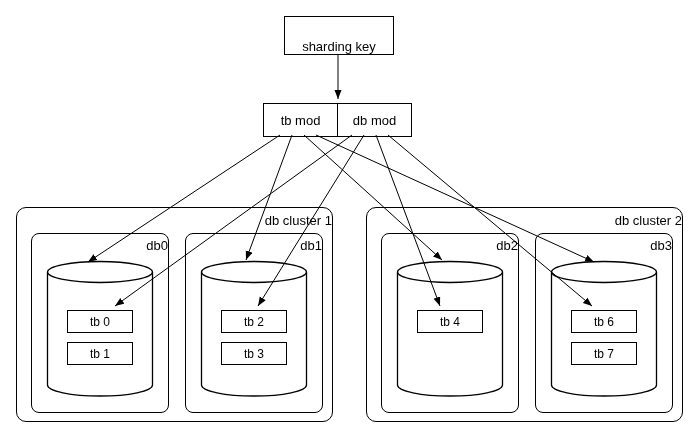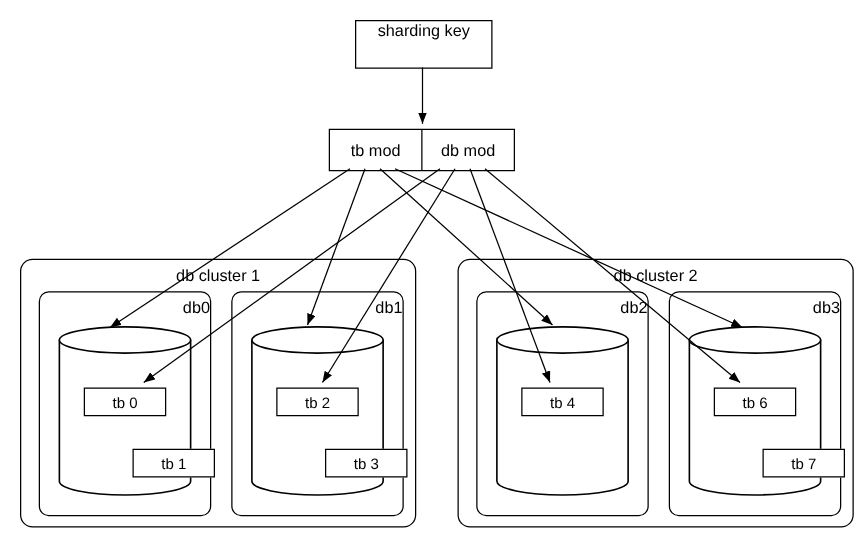--- a/index.html
+++ b/index.html
@@ -3,48 +3,48 @@
 <meta charset="utf-8">
 <style>
   html, body { margin: 0; padding: 0; background: #ffffff; }
   .canvas {
     position: relative; width: 692px; height: 438px; background: #ffffff;
     font-family: "Liberation Sans", sans-serif; color: #000; overflow: hidden;
   }
   .arrows { position: absolute; left: 0; top: 0; z-index: 4; pointer-events: none; }
   .box {
     position: absolute; border: 1px solid #000; background: #fff;
-    display: flex; align-items: flex-start; justify-content: center;
+    display: flex; align-items: flex-end; justify-content: center;
     font-size: 13px; z-index: 2;
   }
   .sharding-key { left: 284px; top: 16px; width: 108px; height: 37px; }
   .mod-box {
     position: absolute; left: 263px; top: 103px; width: 147px; height: 32px;
     border: 1px solid #000; background: #fff; display: flex; z-index: 2;
   }
   .mod-cell { flex: 1; display: flex; align-items: center; justify-content: center; font-size: 13px; }
   .mod-cell + .mod-cell { border-left: 1px solid #000; }
   .cluster {
     position: absolute; top: 207px; width: 315px; height: 213px;
     border: 1.5px solid #000; border-radius: 10px; background: #fff; z-index: 1;
   }
-  .cluster-label { position: absolute; top: 5px; left: 0; width: 100%; text-align: center; font-size: 13px; }
+  .cluster-label { position: absolute; top: 5px; left: 0; width: 100%; text-align: right; font-size: 13px; }
   .db-box {
     position: absolute; top: 25px; width: 136px; height: 178px;
     border: 1.3px solid #000; border-radius: 8px; background: #fff;
   }
   .db-label { position: absolute; top: 4px; left: 0; width: 100%; text-align: right; font-size: 13px; }
   .cylinder { position: absolute; left: 14px; top: 26px; z-index: 1; }
   .tbl {
     position: absolute; left: 35px; width: 64px; height: 21px;
     border: 1px solid #000; background: #fff; display: flex;
     align-items: center; justify-content: center; font-size: 12px; z-index: 2;
   }
   .tbl-1 { top: 76px; text-align: center; }
-  .tbl-2 { top: 125px; margin-left: 39px; }
+  .tbl-2 { top: 108px; }
   .db-left  { left: 14px; }
   .db-right { left: 168px; }
   .cluster-1 { left: 16px; }
   .cluster-2 { left: 366px; }
 </style>
 </head>
 <body>
 
 <div class="canvas">
 

